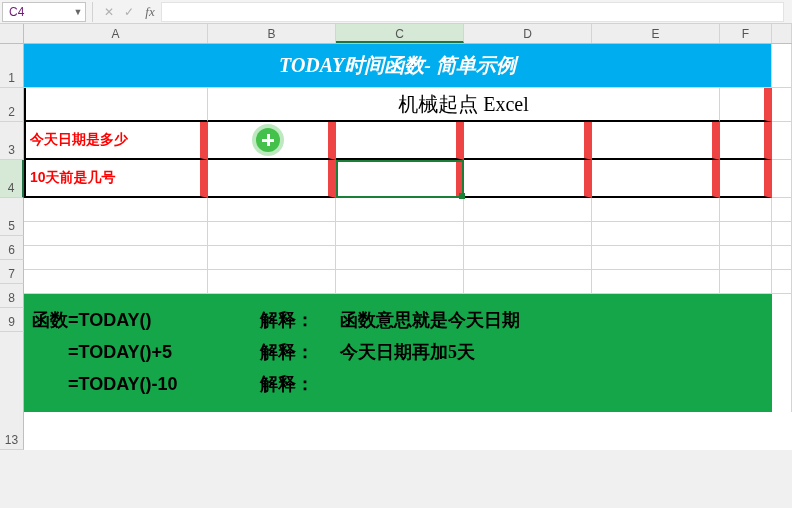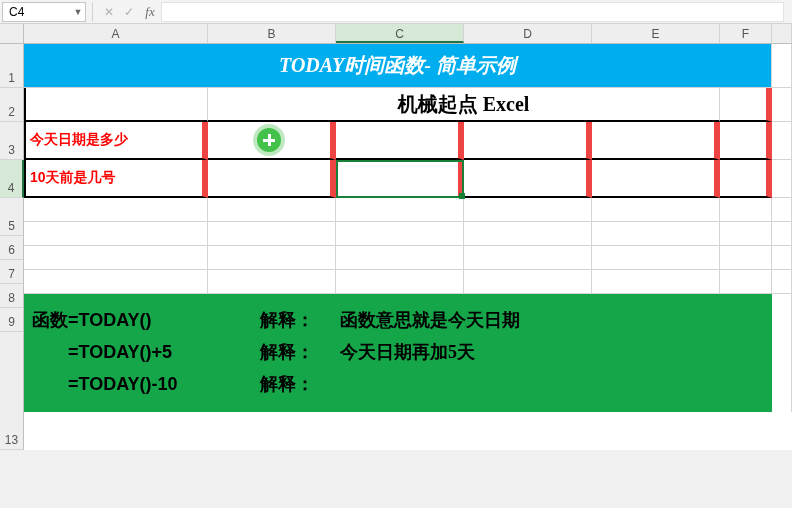--- a/index.html
+++ b/index.html
@@ -1,21 +1,21 @@
 <!DOCTYPE html>
 <html><head>
 <meta charset="utf-8">
 <style>
   * { box-sizing: border-box; margin: 0; padding: 0; }
   body { font-family: "Microsoft YaHei", Arial, sans-serif; font-size: 12px; background: #f0f0f0; width: 792px; height: 508px; overflow: hidden; }
 
   
   .fx-bar { display: flex; align-items: center; height: 24px; background: #f3f3f3; border-bottom: 1px solid #d2d2d2; }
   .name-box-wrap { display: flex; align-items: center; width: 84px; height: 20px; margin-left: 2px; background: #ffffff; border: 1px solid #c5c5c5; }
-  .name-box { flex: 1; padding-left: 6px; font-size: 12px; color: #000000; }
+  .name-box { flex: 1; padding-left: 6px; font-size: 12px; color: #701a75; }
   .name-box-arrow { width: 14px; text-align: center; color: #666; font-size: 9px; }
   .fx-sep { width: 1px; height: 20px; background: #d2d2d2; margin: 0 6px; }
   .fx-btn { width: 20px; height: 20px; display: flex; align-items: center; justify-content: center; color: #8a8a8a; font-size: 12px; }
   .fx-cancel { color: #b0b0b0; }
   .fx-enter { color: #b0b0b0; }
   .fx-label { font-style: italic; font-family: "Times New Roman", serif; color: #6b6b6b; font-size: 13px; width: 22px; text-align: center; }
   .formula-input { flex: 1; height: 20px; background: #ffffff; border: 1px solid #e3e3e3; margin-right: 8px; padding-left: 4px; font-size: 12px; }
 
   
   .grid-wrap { position: relative; background: #ffffff; }
@@ -32,28 +32,28 @@
   .row-h { border-right: 1px solid #bfbfbf; border-bottom: 1px solid #d4d4d4; text-align: center; color: #555; display:flex; align-items:flex-end; justify-content:center; padding-bottom:2px;}
   .row-h.active { background: #d6e9d6; border-right: 2px solid #217346; }
 
   .cells { position: relative; flex: 1; }
   .row { display: flex; position: relative; }
   .cell { border-right: 1px solid #d4d4d4; border-bottom: 1px solid #d4d4d4; background: #ffffff; display:flex; align-items:center; }
   .cell.tail { flex:1; }
 
   
   .thick-b { border-bottom: 2px solid #000; }
-  .thick-r { border-right: 6px solid #ef4444; }
+  .thick-r { border-right: 8px solid #ef4444; }
   .thick-l { border-left: 2px solid #000; }
 
   
   .title-cell { background: #00adee; color: #ffffff; font-family: "SimSun","STSong",serif; font-weight: bold; font-style: italic; font-size: 20px; display:flex; align-items:center; justify-content:center; }
 
   
-  .subtitle { font-family: "KaiTi","STKaiti","SimSun",serif; font-size: 20px; font-weight: bold; color:#000; justify-content:center; }
+  .subtitle { font-family: "KaiTi","STKaiti","SimSun",serif; font-size: 20px; font-weight: normal; color:#000; justify-content:center; }
 
   
   .qtext { color: #ff0000; font-weight: bold; font-size: 14px; padding-left: 4px; }
 
   
   .footer-block { background: #16a64a; color:#000; padding: 10px 8px 8px 8px; font-family: "SimSun","STSong","Microsoft YaHei",serif; font-size: 18px; font-weight:bold; line-height: 32px; width:100%; height:100%;}
   .footer-block .line { display:flex; }
   .footer-block .fcol1 { width: 228px; font-family:Liberation Sans, sans-serif;}
   .footer-block .fcol2 { width: 80px; font-family:"SimSun",serif;}
   .footer-block .fcol3 { font-family:"SimSun","Times New Roman",serif;}

